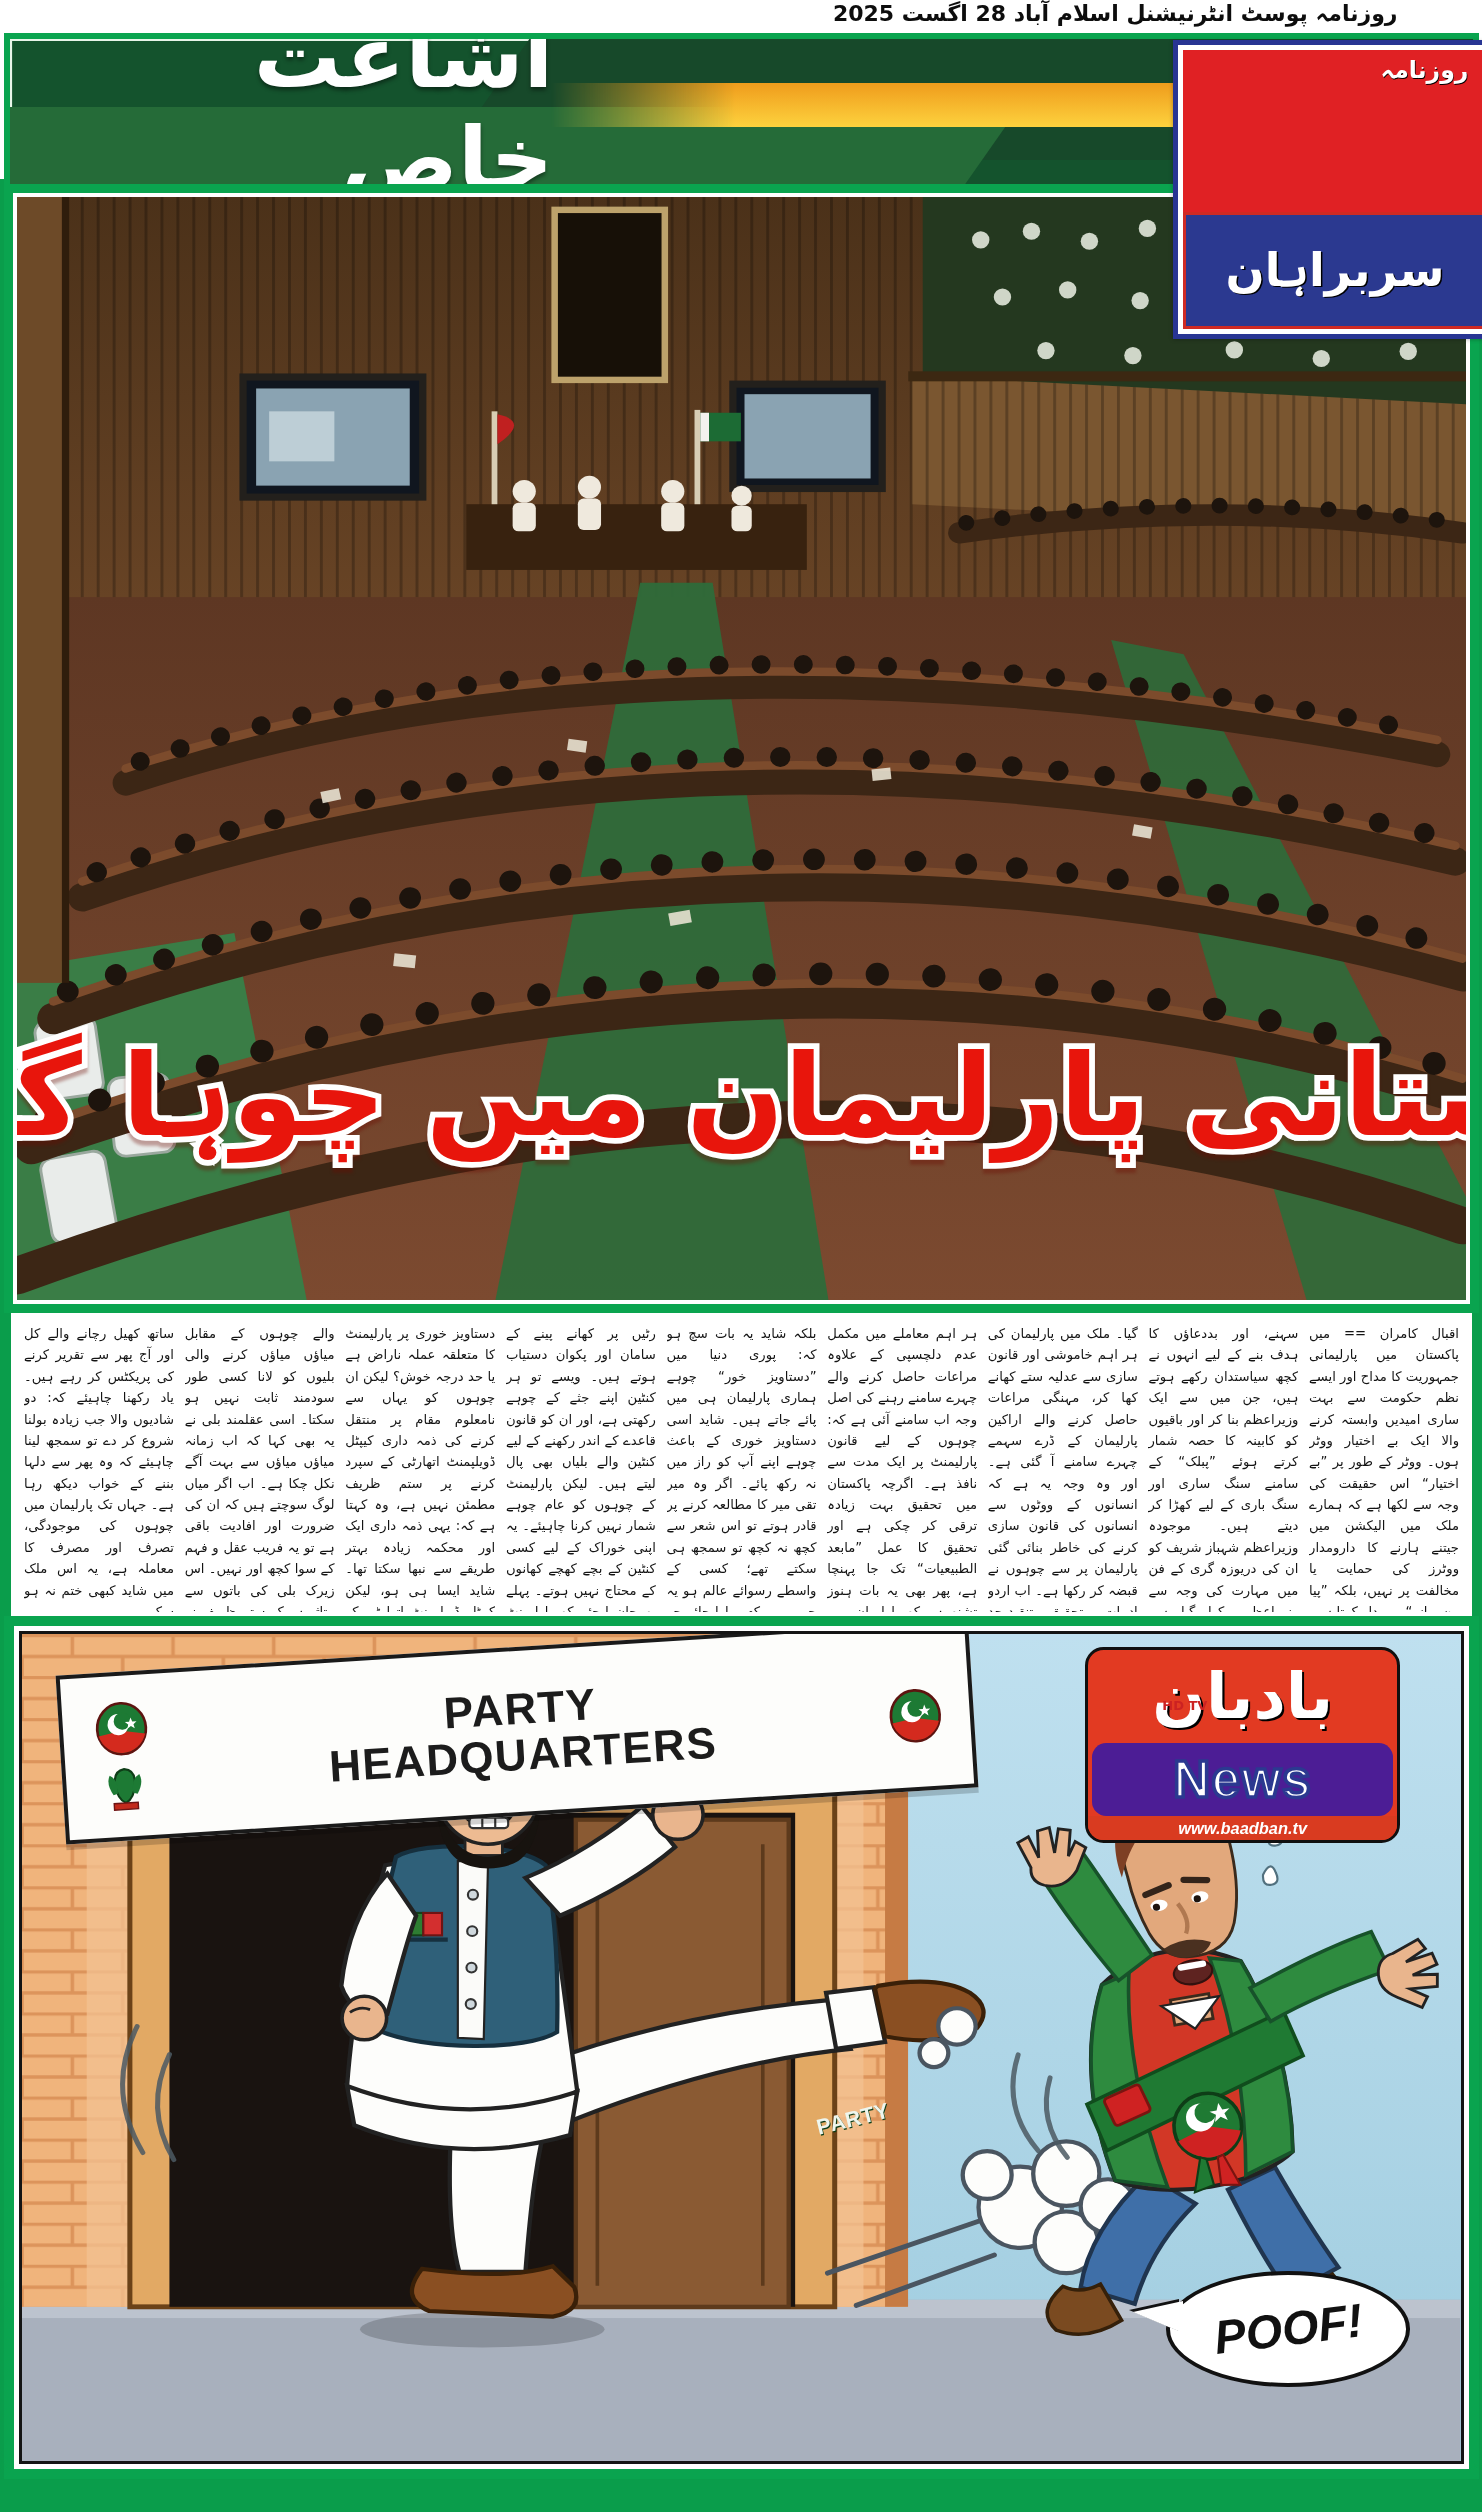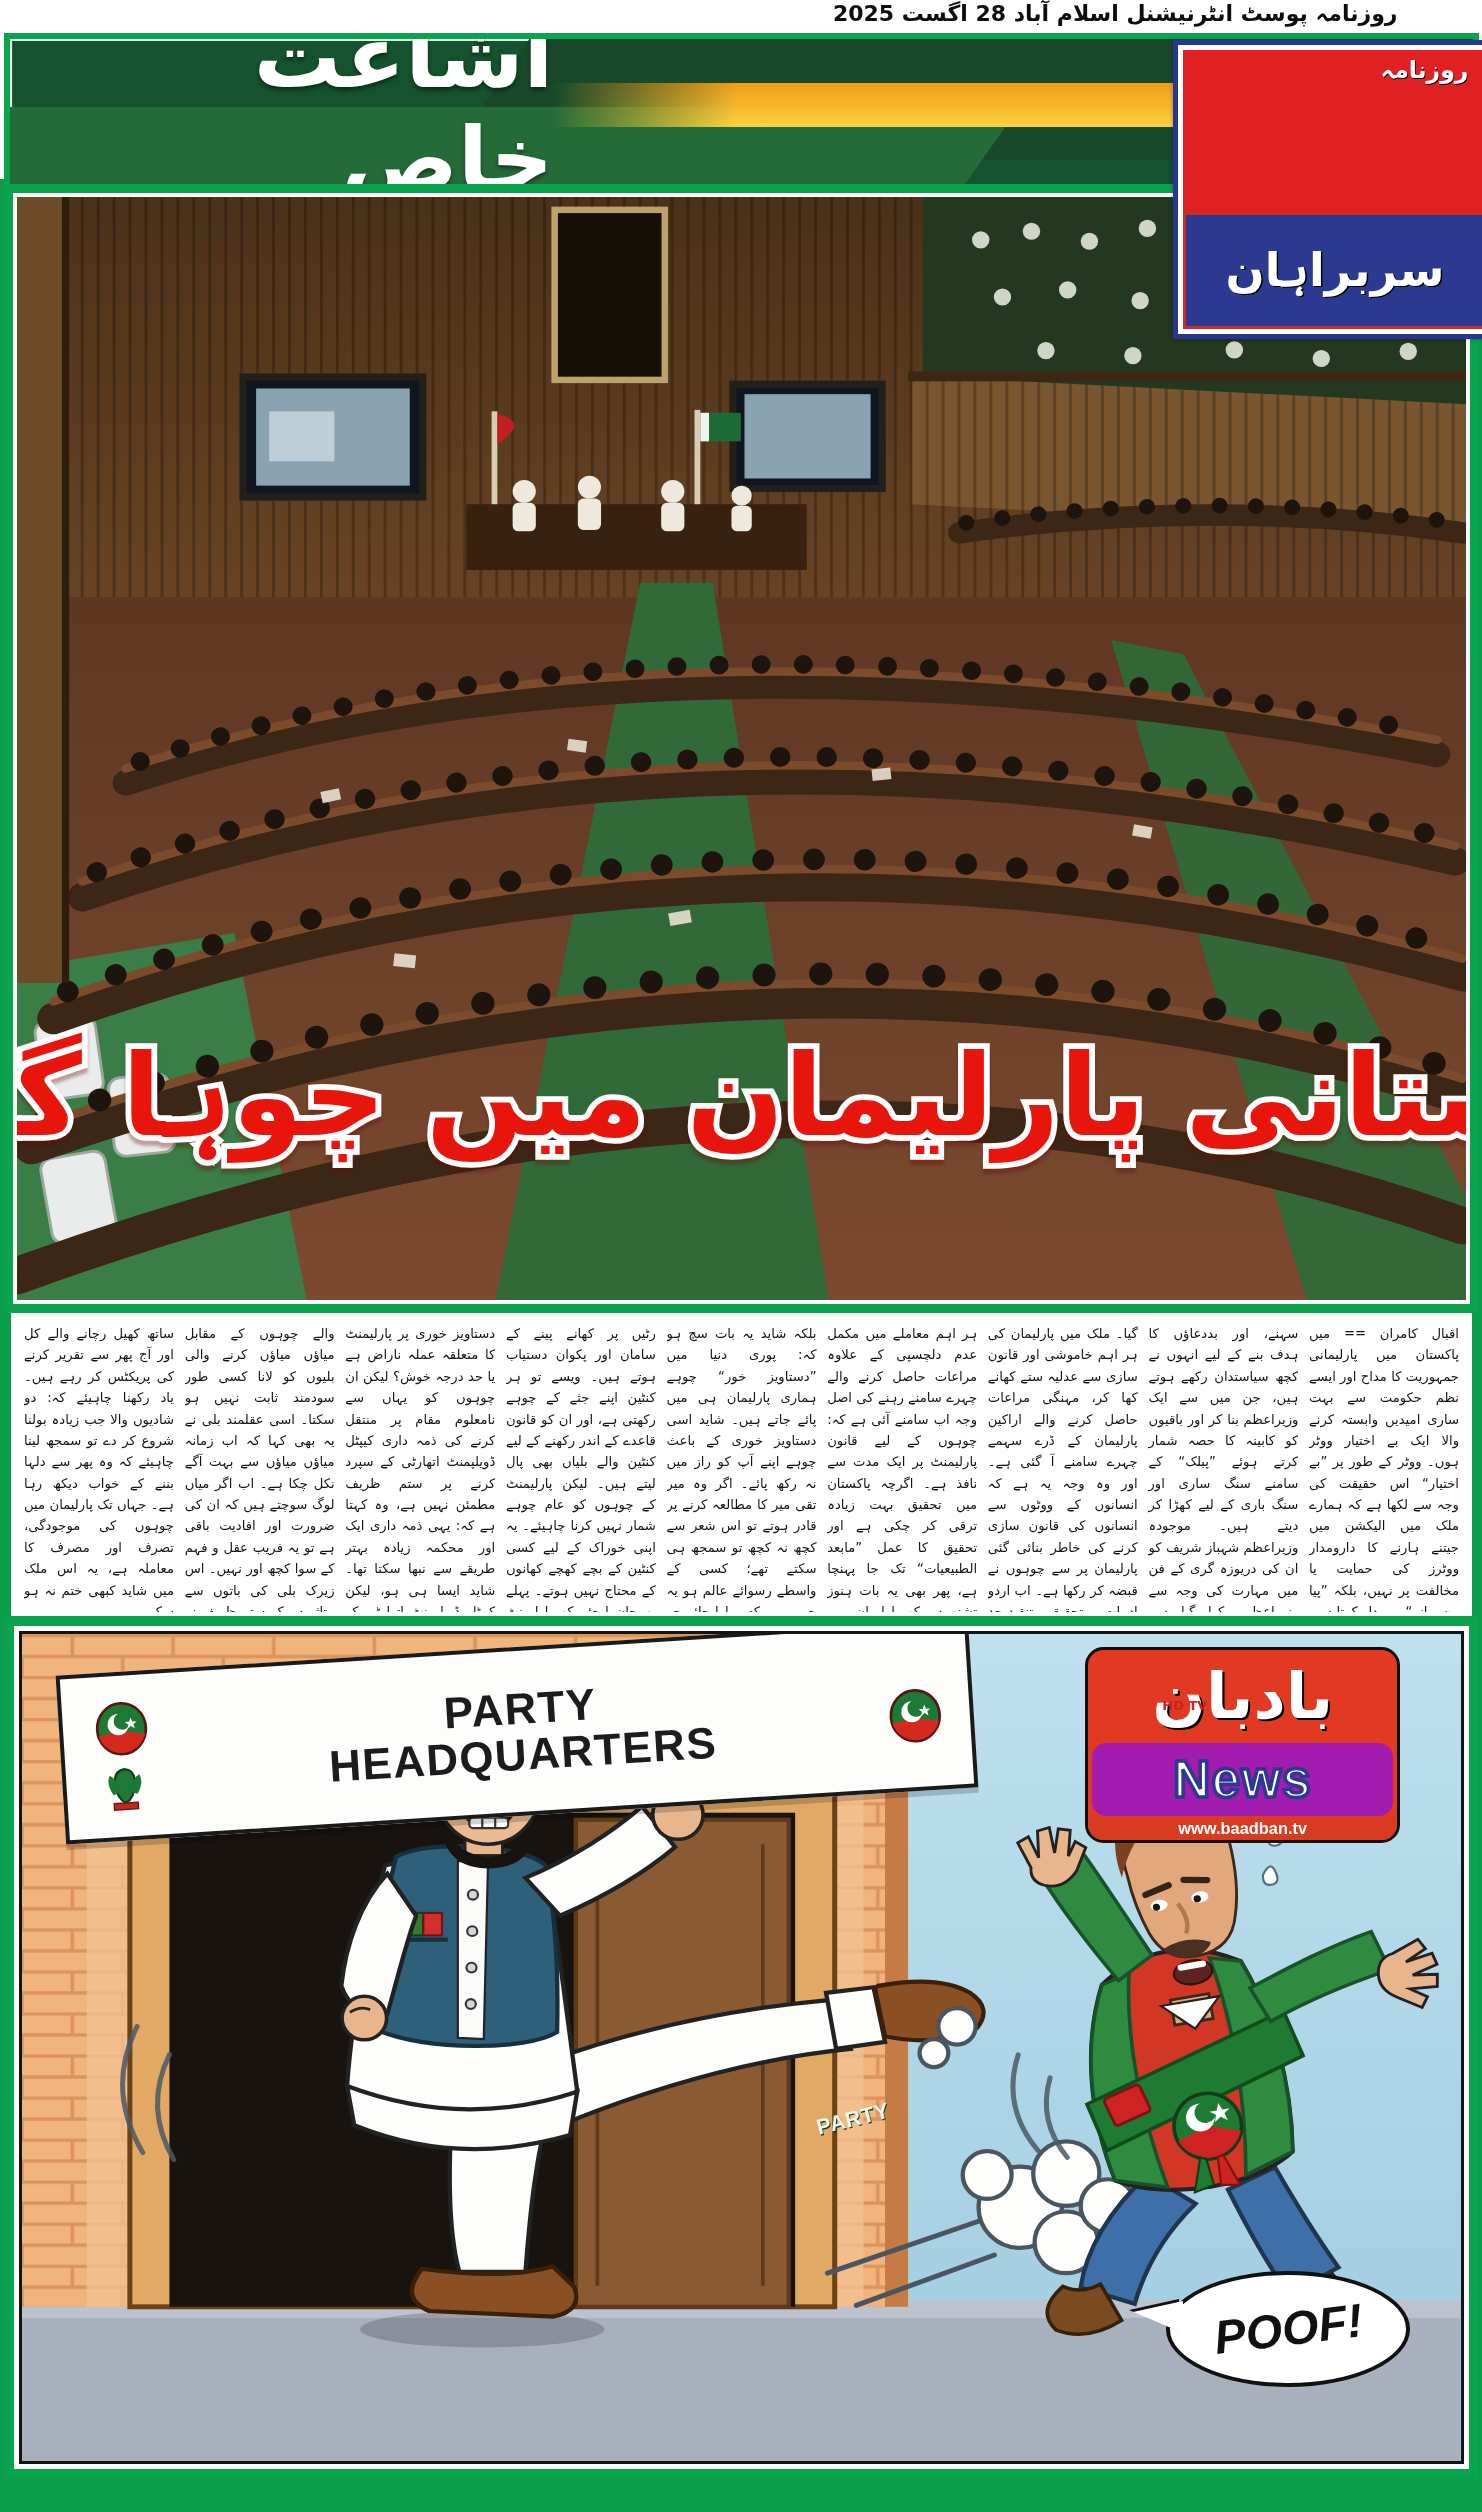--- a/index.html
+++ b/index.html
@@ -81,27 +81,27 @@
   .pti-badge{width:53px;height:60px;}
   .hq-sign .rightlogo{width:12%;display:flex;justify-content:center;margin-top:24px;}
 
   .channel{position:absolute;right:4.2%;top:1.6%;width:21.5%;height:23%;
     border:3.6px solid #101010;border-radius:18.6px;background:#e23a22;overflow:hidden;z-index:6;
     display:flex;flex-direction:column;}
   .channel .urdu{flex:1.25;position:relative;display:flex;align-items:center;justify-content:center;
     color:#fff;font-size:63px;font-weight:bold;direction:rtl;text-shadow:2.1px 2.1px 0 #000;}
   .channel .hdtv{position:absolute;left:24%;top:52%;font-size:13px;font-weight:bold;color:#c22;
     background:transparent;text-shadow:none;}
-  .channel .newsband{flex:1;background:#a21caf;border-radius:14.3px;margin:0 4.3px;
+  .channel .newsband{flex:1;background:#4c1d95;border-radius:14.3px;margin:0 4.3px;
     display:flex;align-items:center;justify-content:center;}
   .channel .news{font-size:51px;font-weight:bold;font-family:"Liberation Sans",sans-serif;
     color:#ffffff;-webkit-text-stroke:3.6px #2b3990;letter-spacing:1.4px;}
   .channel .url{height:24px;background:#d93b20;color:#fff;display:flex;align-items:center;
     justify-content:center;font-size:16.4px;font-weight:bold;
-    font-family:"Liberation Sans",sans-serif;}
+    font-family:"Liberation Sans",sans-serif;font-style:italic;}
 
   .poof{position:absolute;right:3.5%;bottom:9%;width:17%;height:14%;z-index:7;
     display:flex;align-items:center;justify-content:center;}
   .poof .bubble{position:absolute;inset:0;background:#fff;border:4.3px solid #111;
     border-radius:50%;}
   .poof .tail{position:absolute;left:-33px;top:26%;width:0;height:0;
     border-top:11.4px solid transparent;border-bottom:21.4px solid transparent;
     border-right:50px solid #fff;filter:drop-shadow(-3.6px -1.4px 0 #111);}
   .poof .txt{position:relative;font-size:47px;font-weight:bold;font-style:italic;
     font-family:"Liberation Sans",sans-serif;color:#111;transform:rotate(-7deg);}

